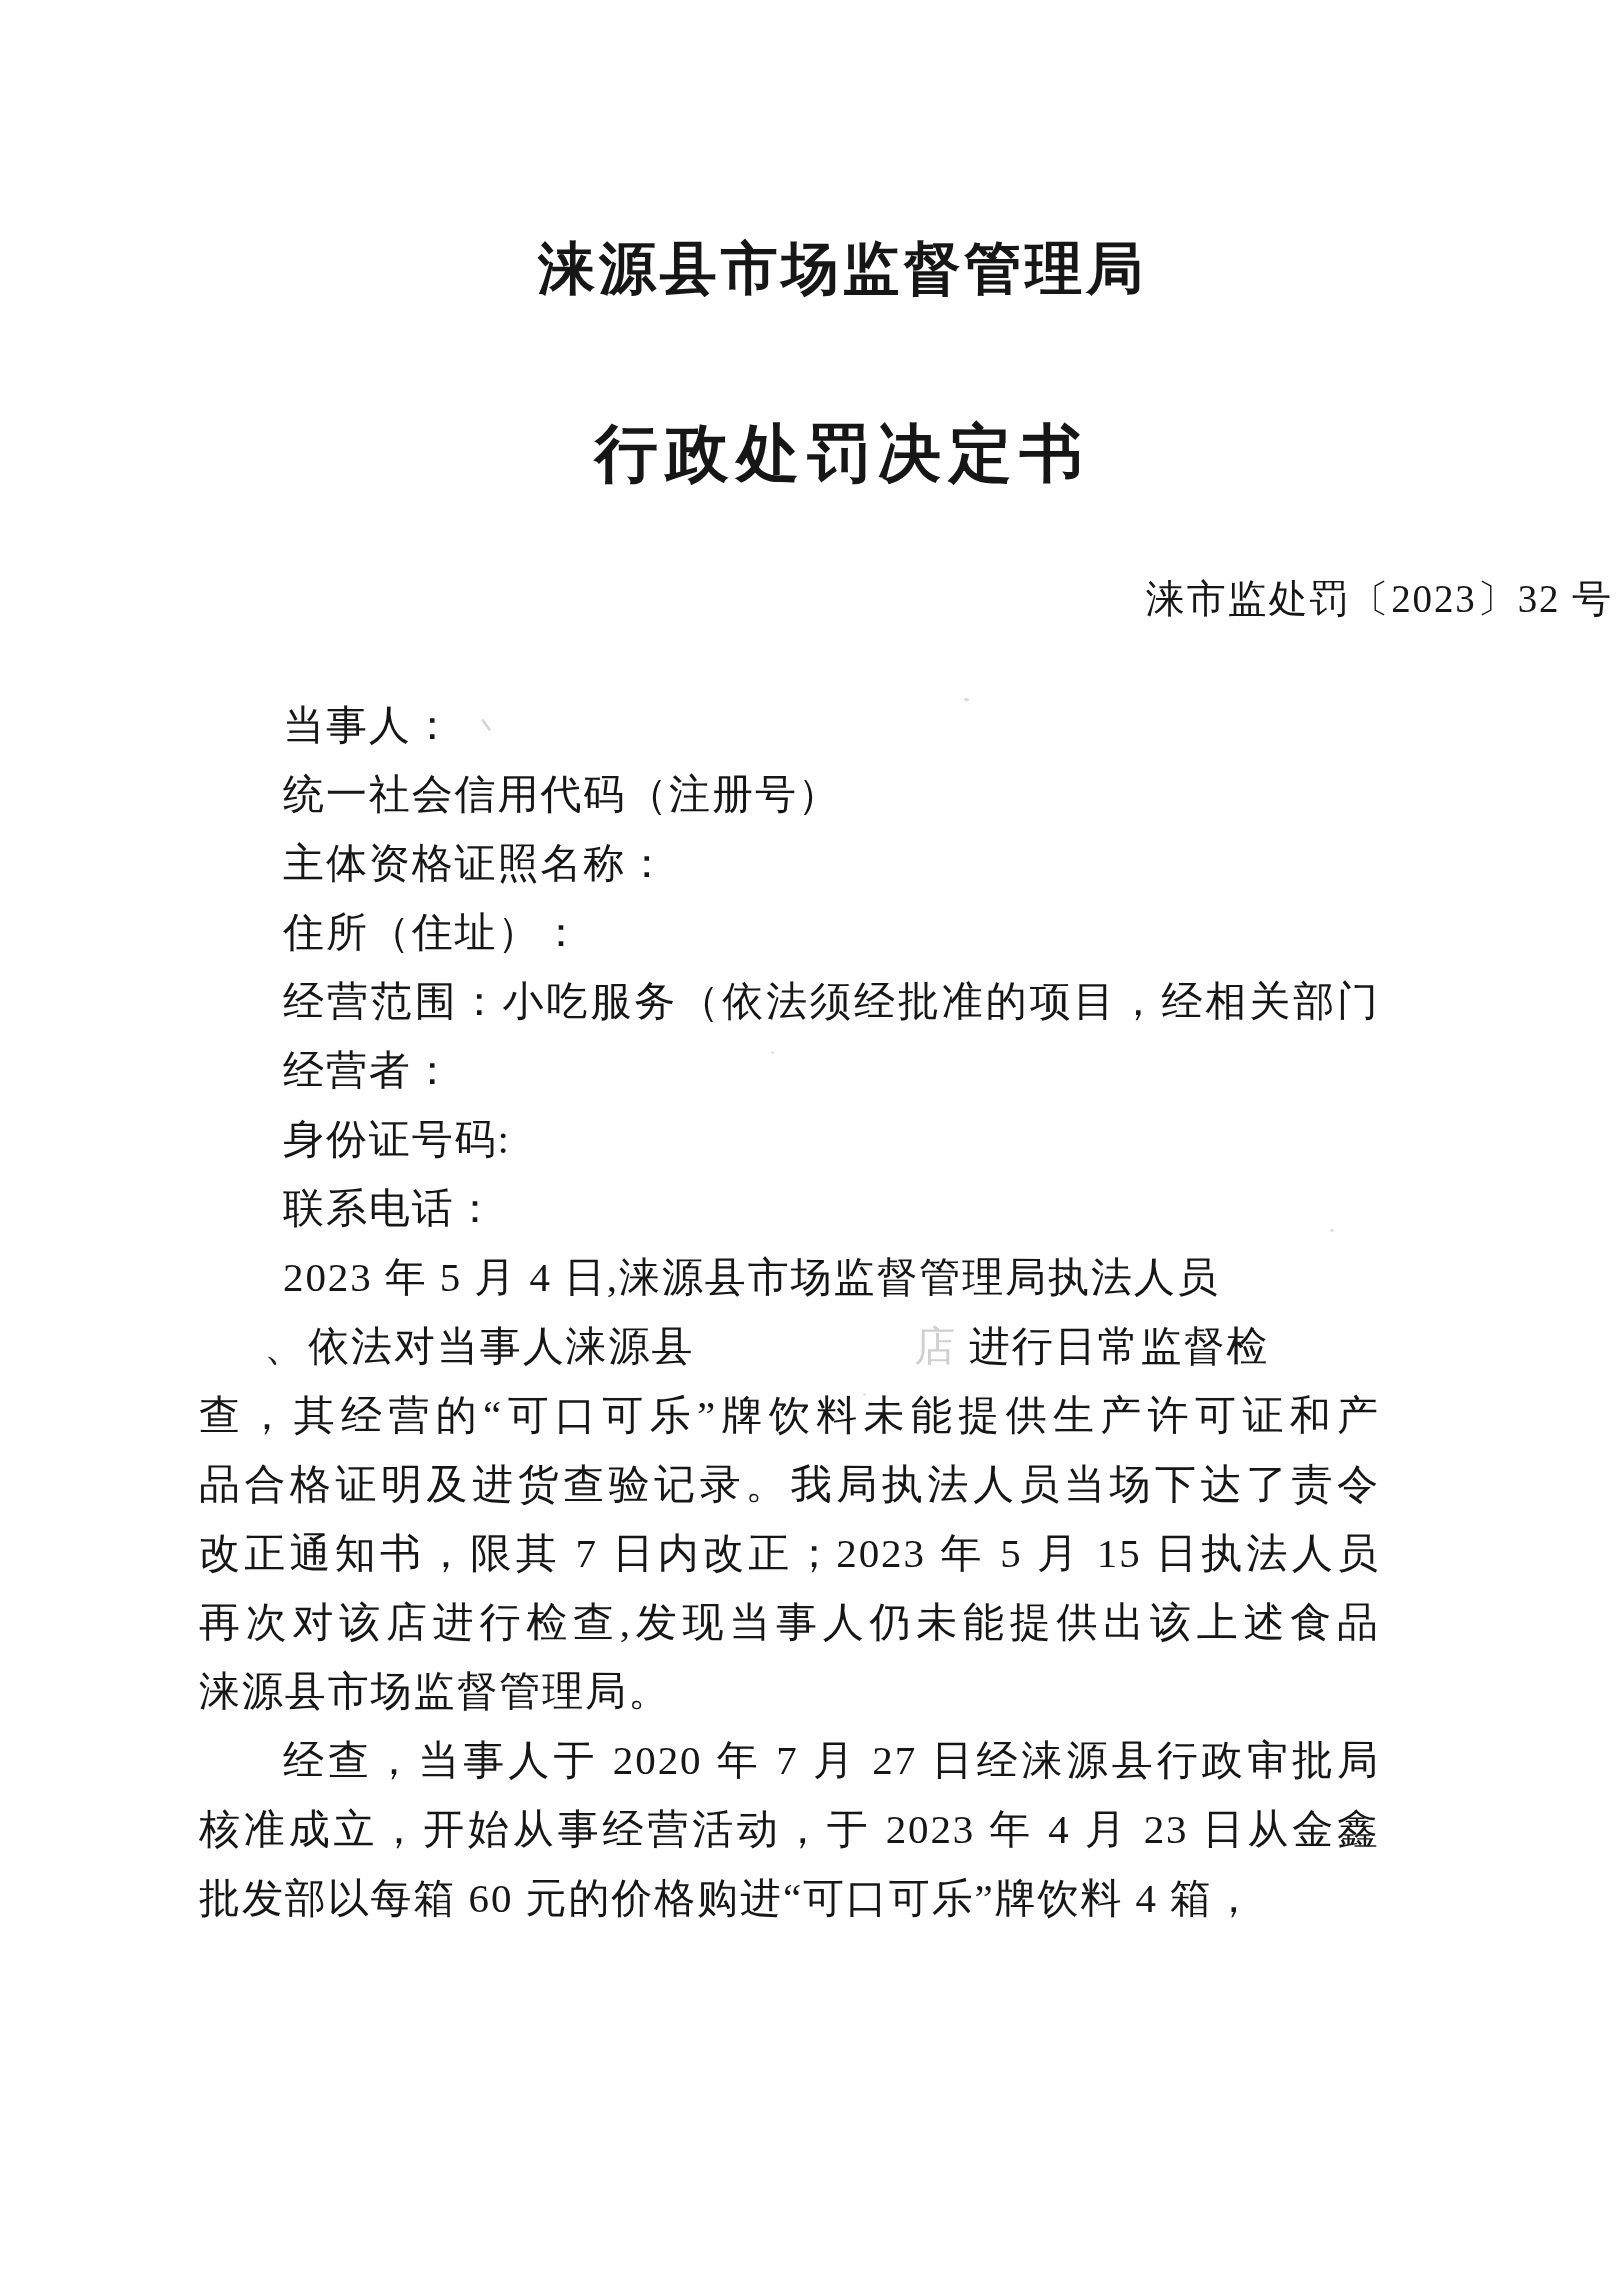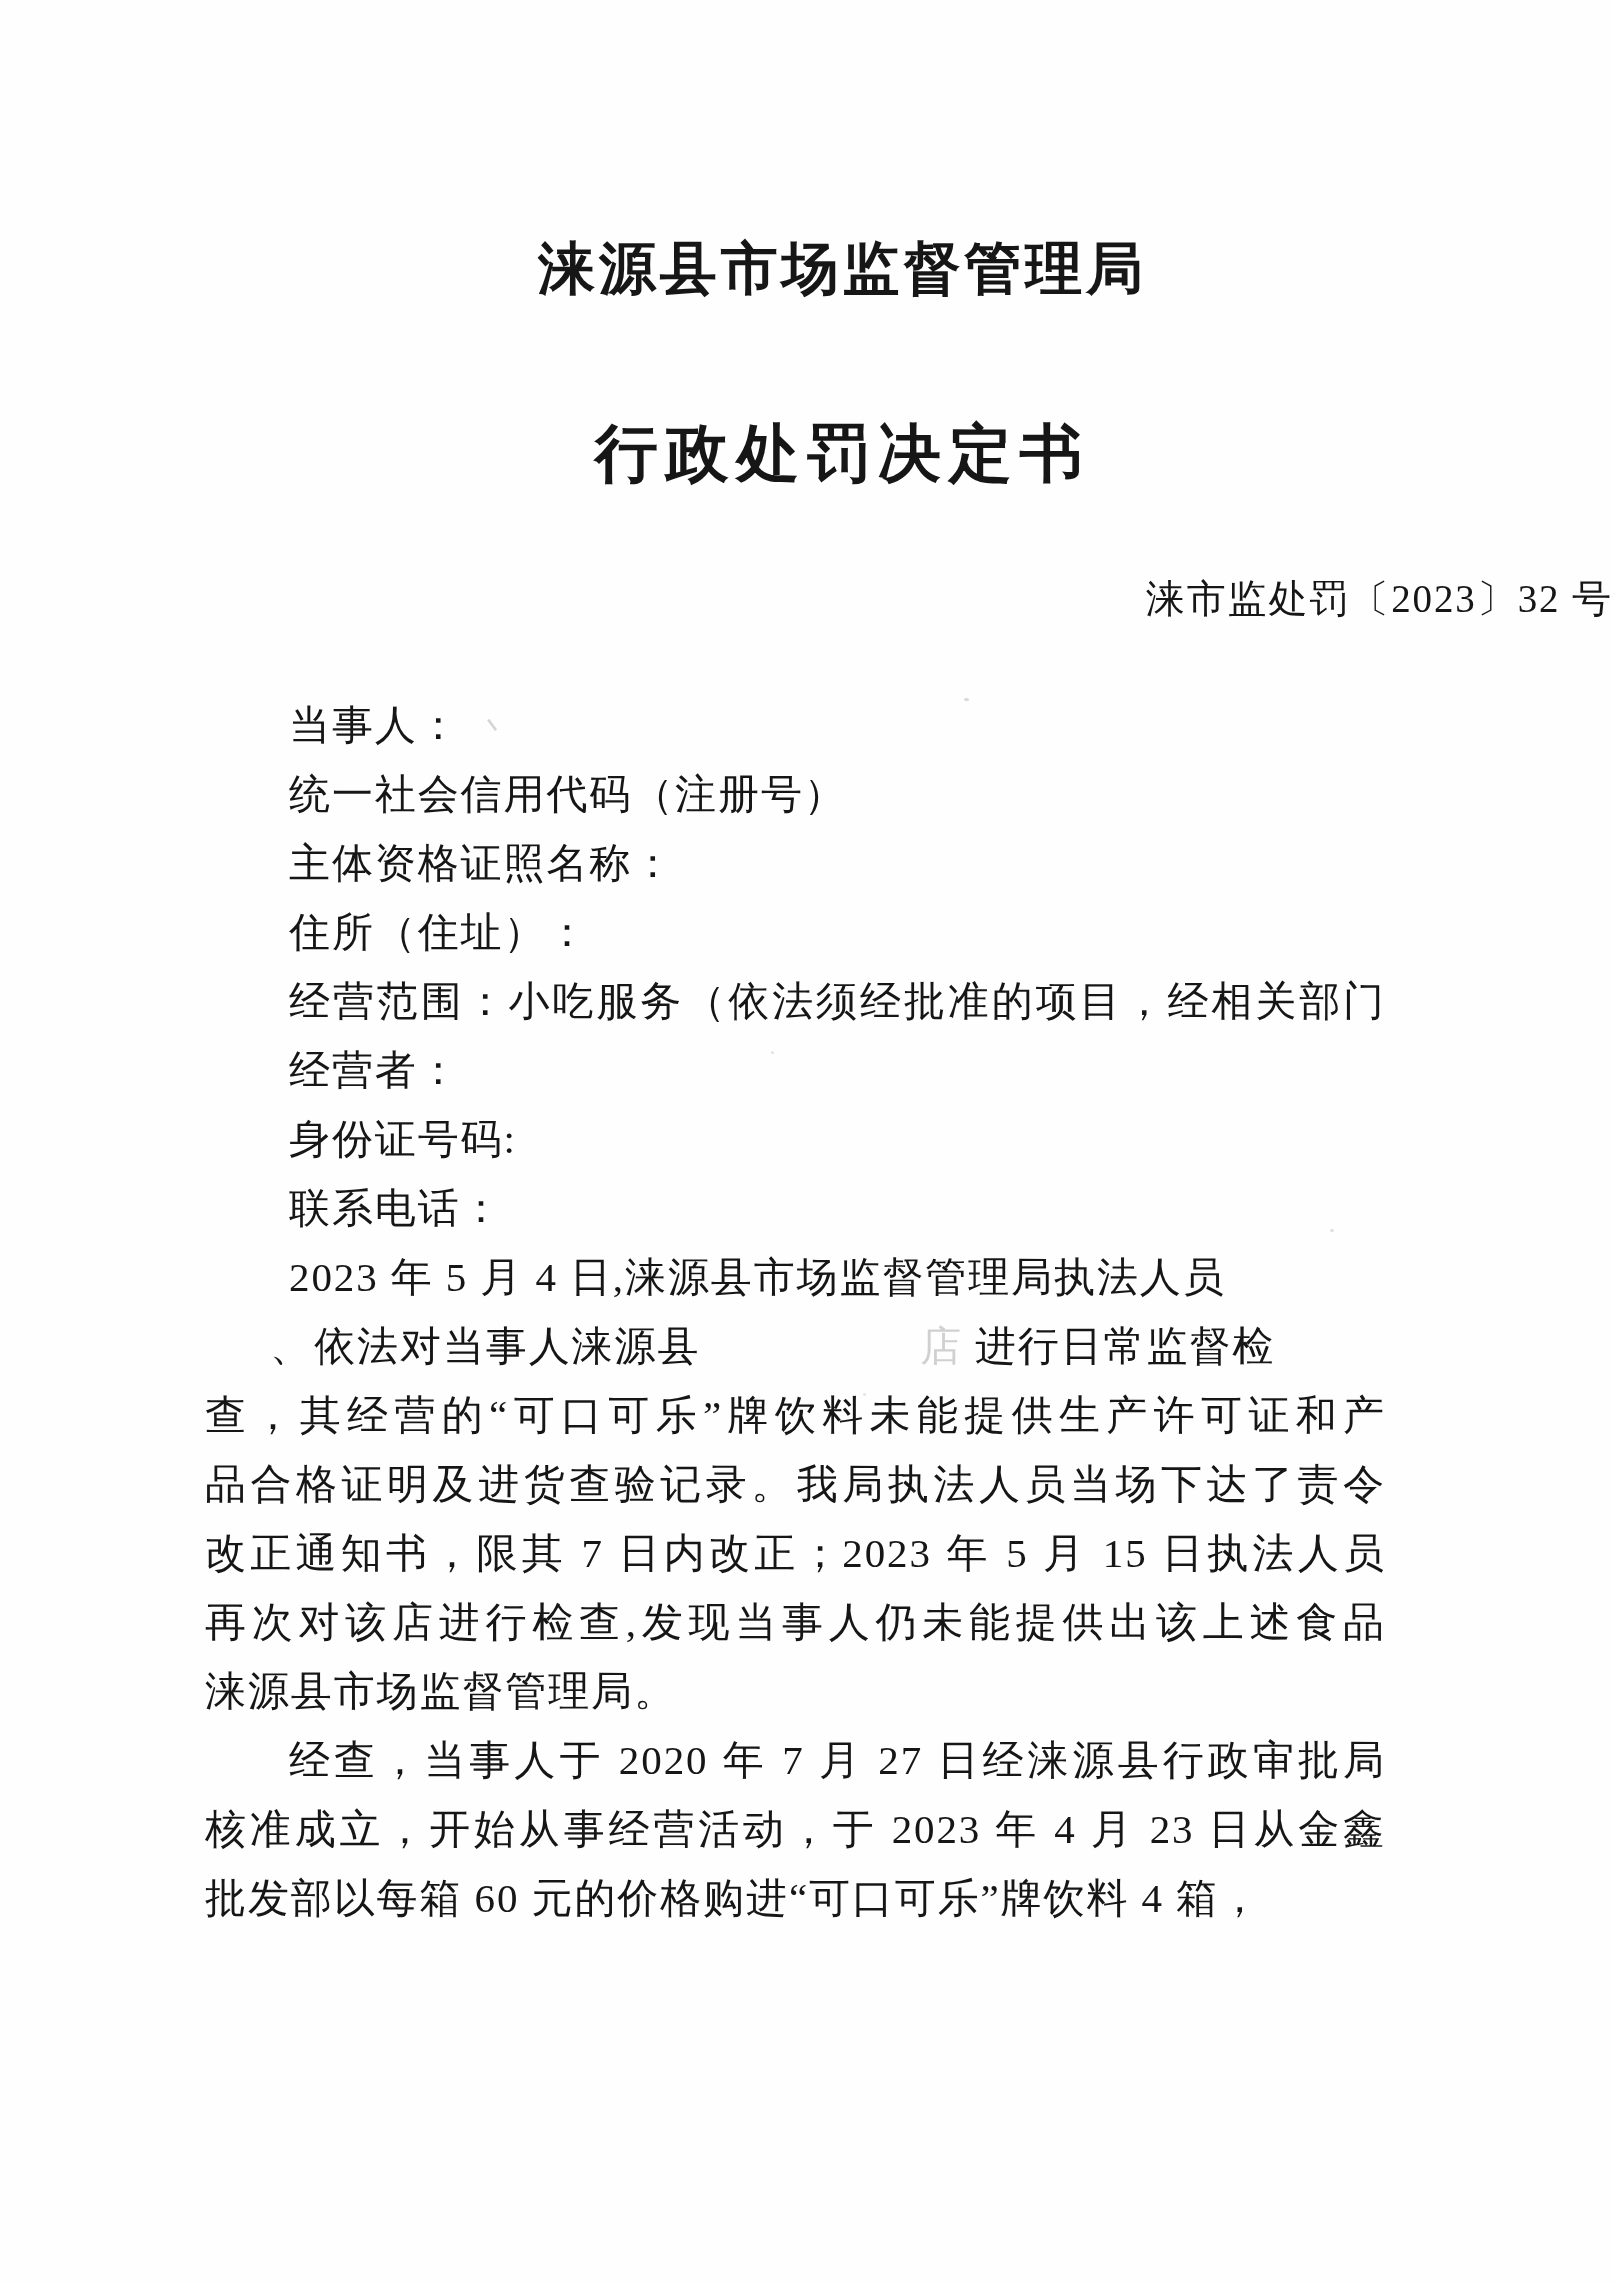--- a/index.html
+++ b/index.html
@@ -52,21 +52,21 @@
     width: 100%;
     text-align: right;
     font-size: 39px;
     letter-spacing: 1.9px;
     line-height: 60px;
     white-space: nowrap;
   }
   
   .body-text {
     position: absolute;
-    left: 205px;
+    left: 199px;
     top: 691px;
     width: 1181px;
     font-size: 41px;
     letter-spacing: 1.9px;
   }
   .line {
     height: 69px;
     line-height: 69px;
     white-space: nowrap;
   }

